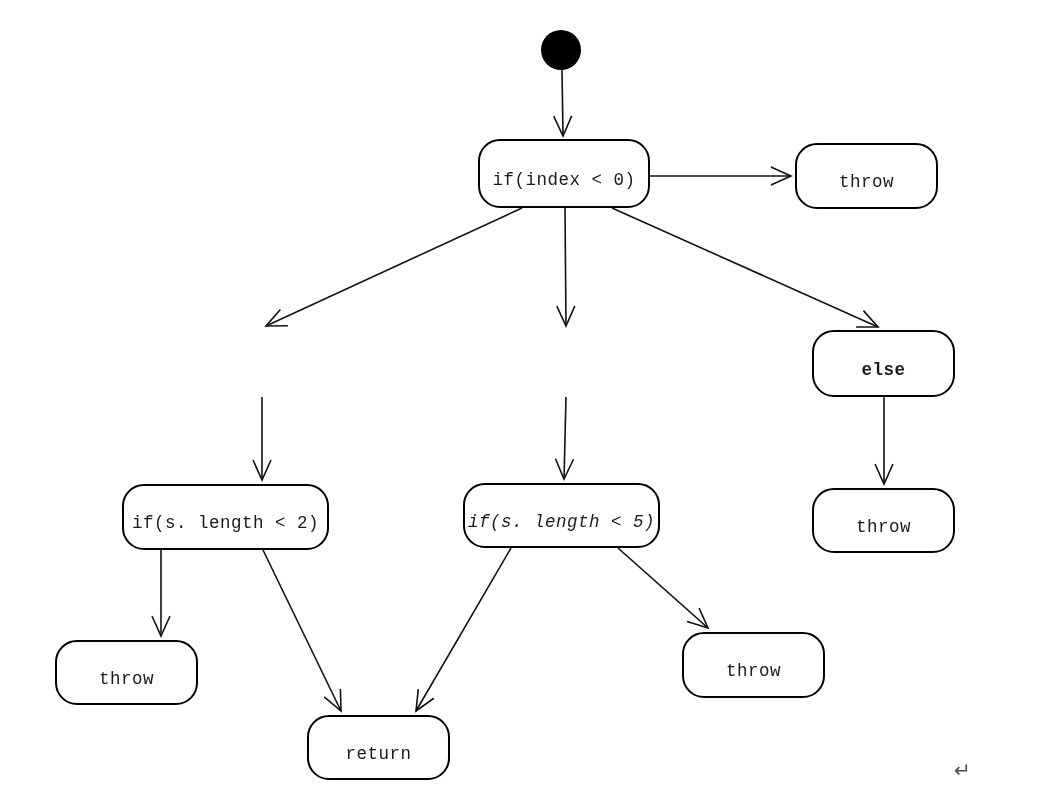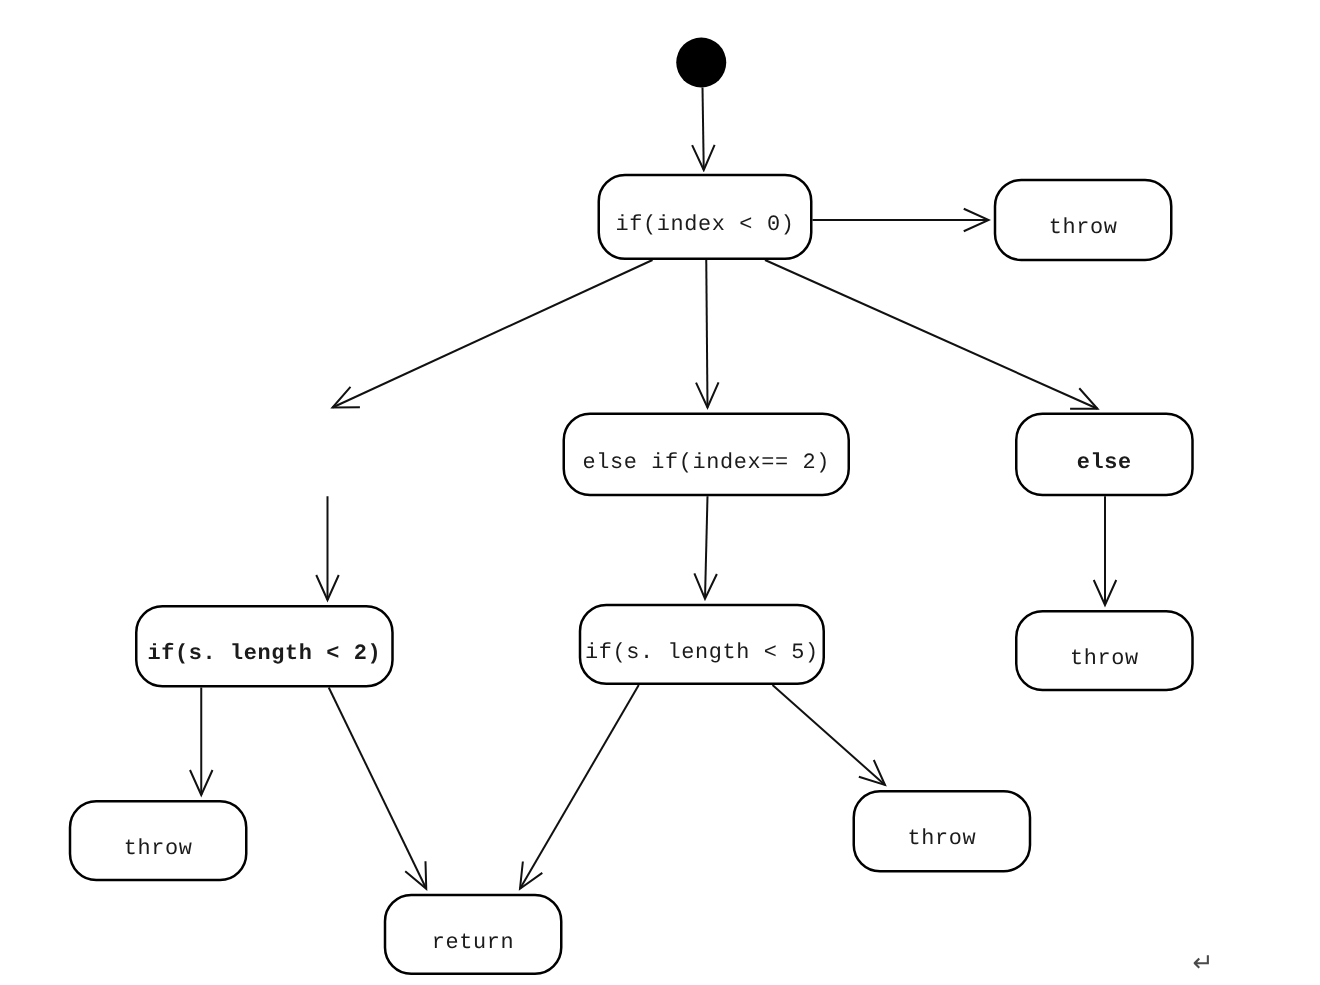--- a/index.html
+++ b/index.html
@@ -91,30 +91,27 @@
   </svg>
 
   <div class="node-layer" id="node-layer">
       <div class="start-circle" style="left: 541px; top: 30px; width: 40px; height: 40px;"></div>
       <div class="node" style="left: 478px; top: 139px; width: 172px; height: 69px;">
     <span class="label">if(index &lt; 0)</span>
   </div>
       <div class="node" style="left: 795px; top: 143px; width: 143px; height: 66px;">
     <span class="label">throw</span>
   </div>
-      <div class="node" style="left: 450px; top: 330px; width: 230px; height: 67px;">
-    <span class="label">else if(index== 2)</span>
-  </div>
       <div class="node" style="left: 812px; top: 330px; width: 143px; height: 67px; font-weight: bold;">
     <span class="label">else</span>
   </div>
-      <div class="node" style="left: 108px; top: 484px; width: 207px; height: 66px; font-weight: bold;">
+      <div class="node" style="left: 122px; top: 484px; width: 207px; height: 66px;">
     <span class="label">if(s. length &lt; 2)</span>
   </div>
-      <div class="node" style="left: 463px; top: 483px; width: 197px; height: 65px;">
+      <div class="node" style="left: 463px; top: 483px; width: 197px; height: 65px; font-style: italic;">
     <span class="label">if(s. length &lt; 5)</span>
   </div>
       <div class="node" style="left: 812px; top: 488px; width: 143px; height: 65px;">
     <span class="label">throw</span>
   </div>
       <div class="node" style="left: 55px; top: 640px; width: 143px; height: 65px;">
     <span class="label">throw</span>
   </div>
       <div class="node" style="left: 682px; top: 632px; width: 143px; height: 66px;">
     <span class="label">throw</span>

